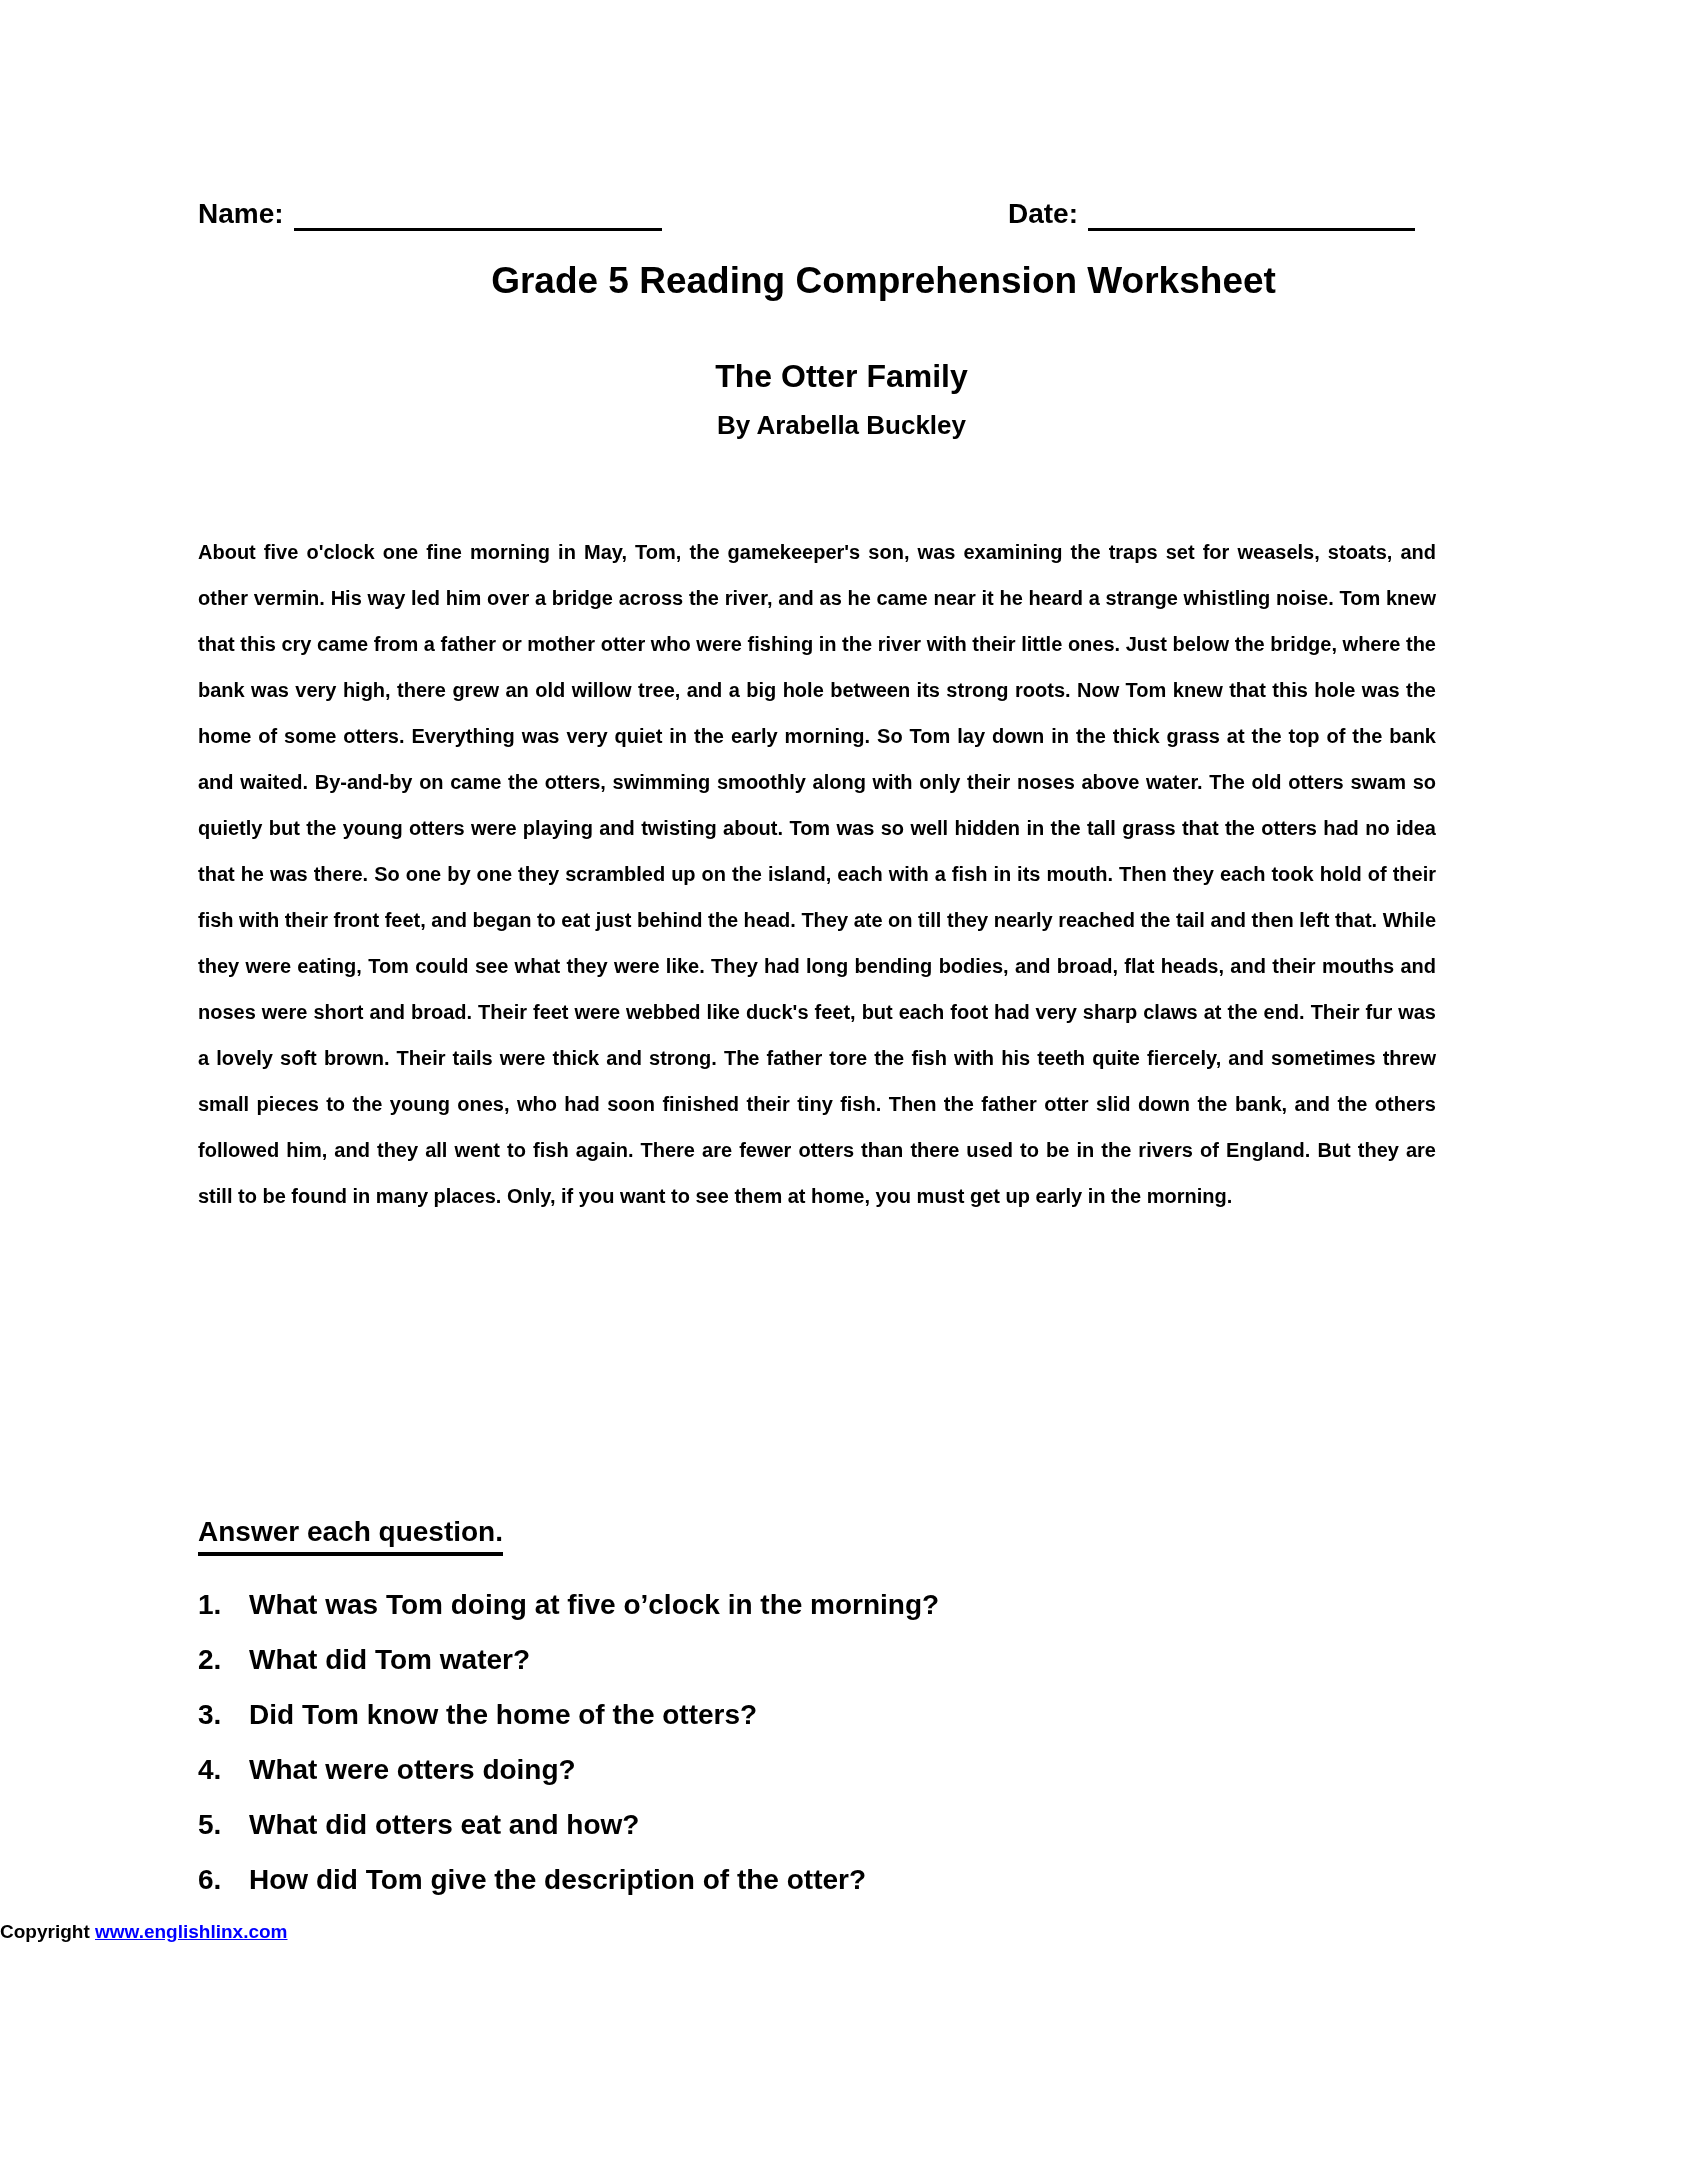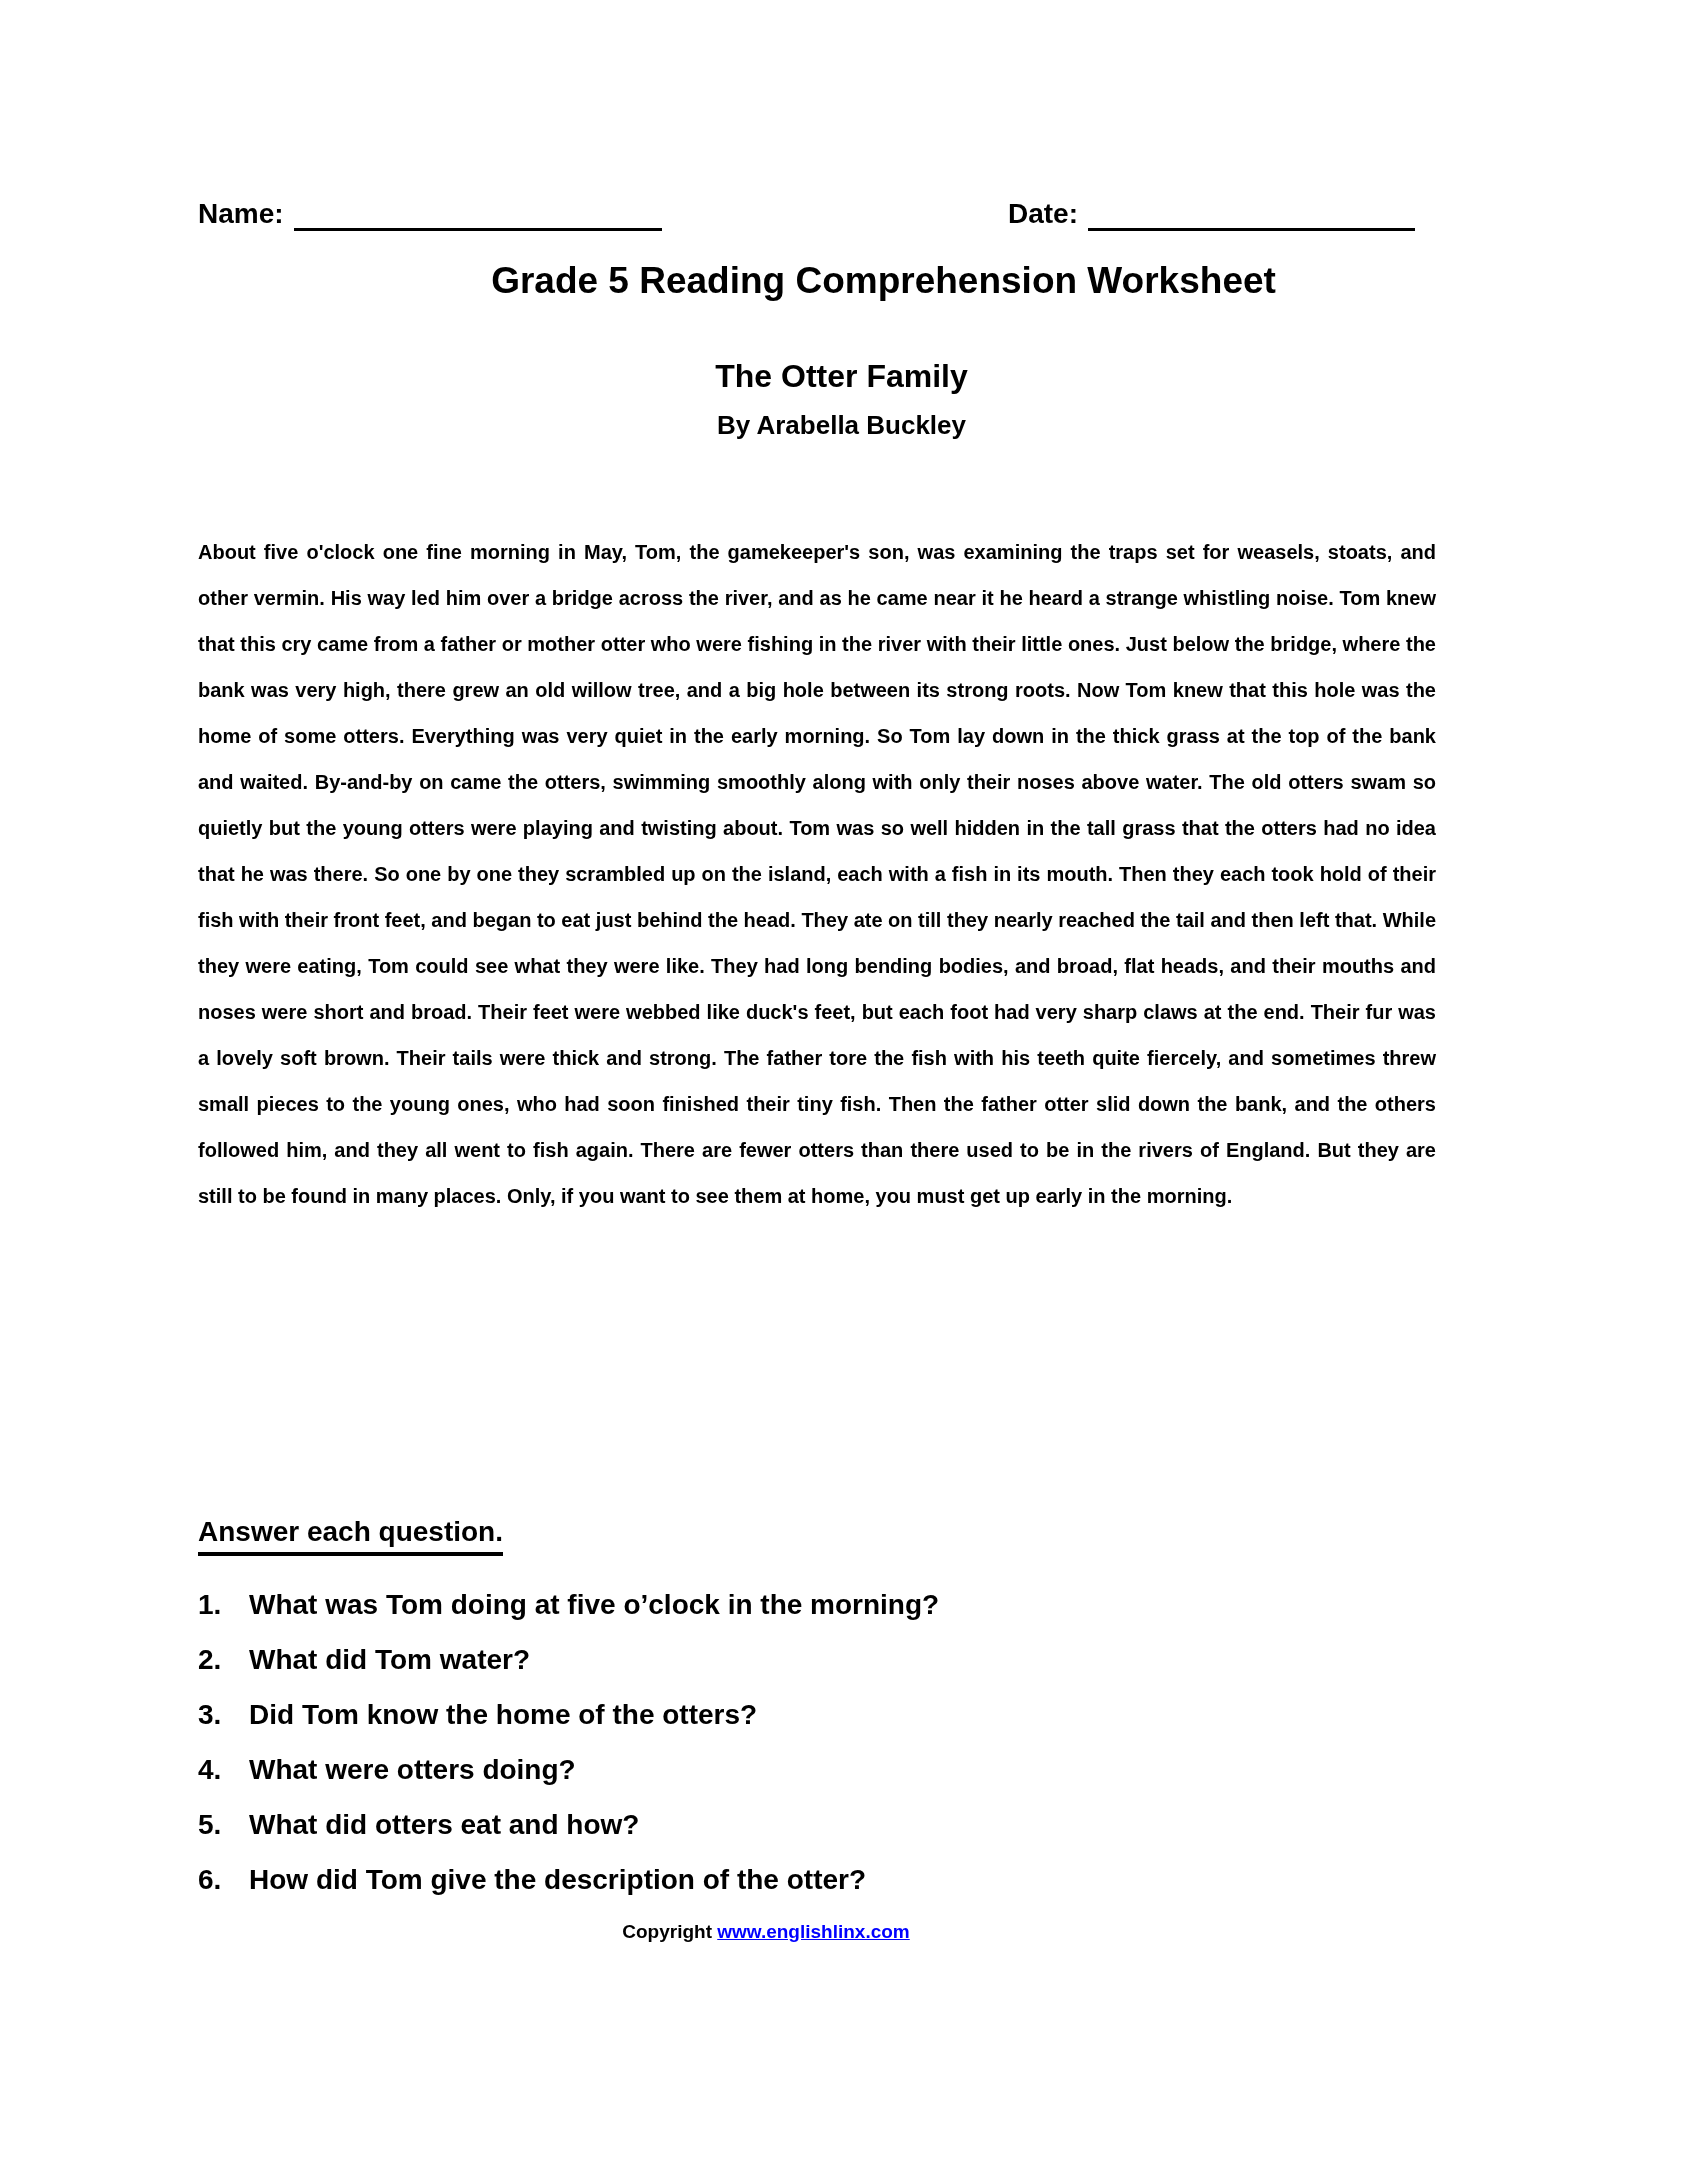--- a/index.html
+++ b/index.html
@@ -96,24 +96,24 @@
   .question-number {
     flex: 0 0 51px;
   }
   .question-text {
     flex: 1;
   }
 
   
   .footer {
     position: absolute;
-    left: 12px;
+    left: 0;
     top: 1919px;
     width: 1508px;
-    text-align: center;
+    text-align: left;
     font-size: 19px;
     line-height: 26px;
   }
   .footer a {
     font-weight: bold;
     text-decoration: underline;
     cursor: pointer;
   }
 </style>
 </head>

